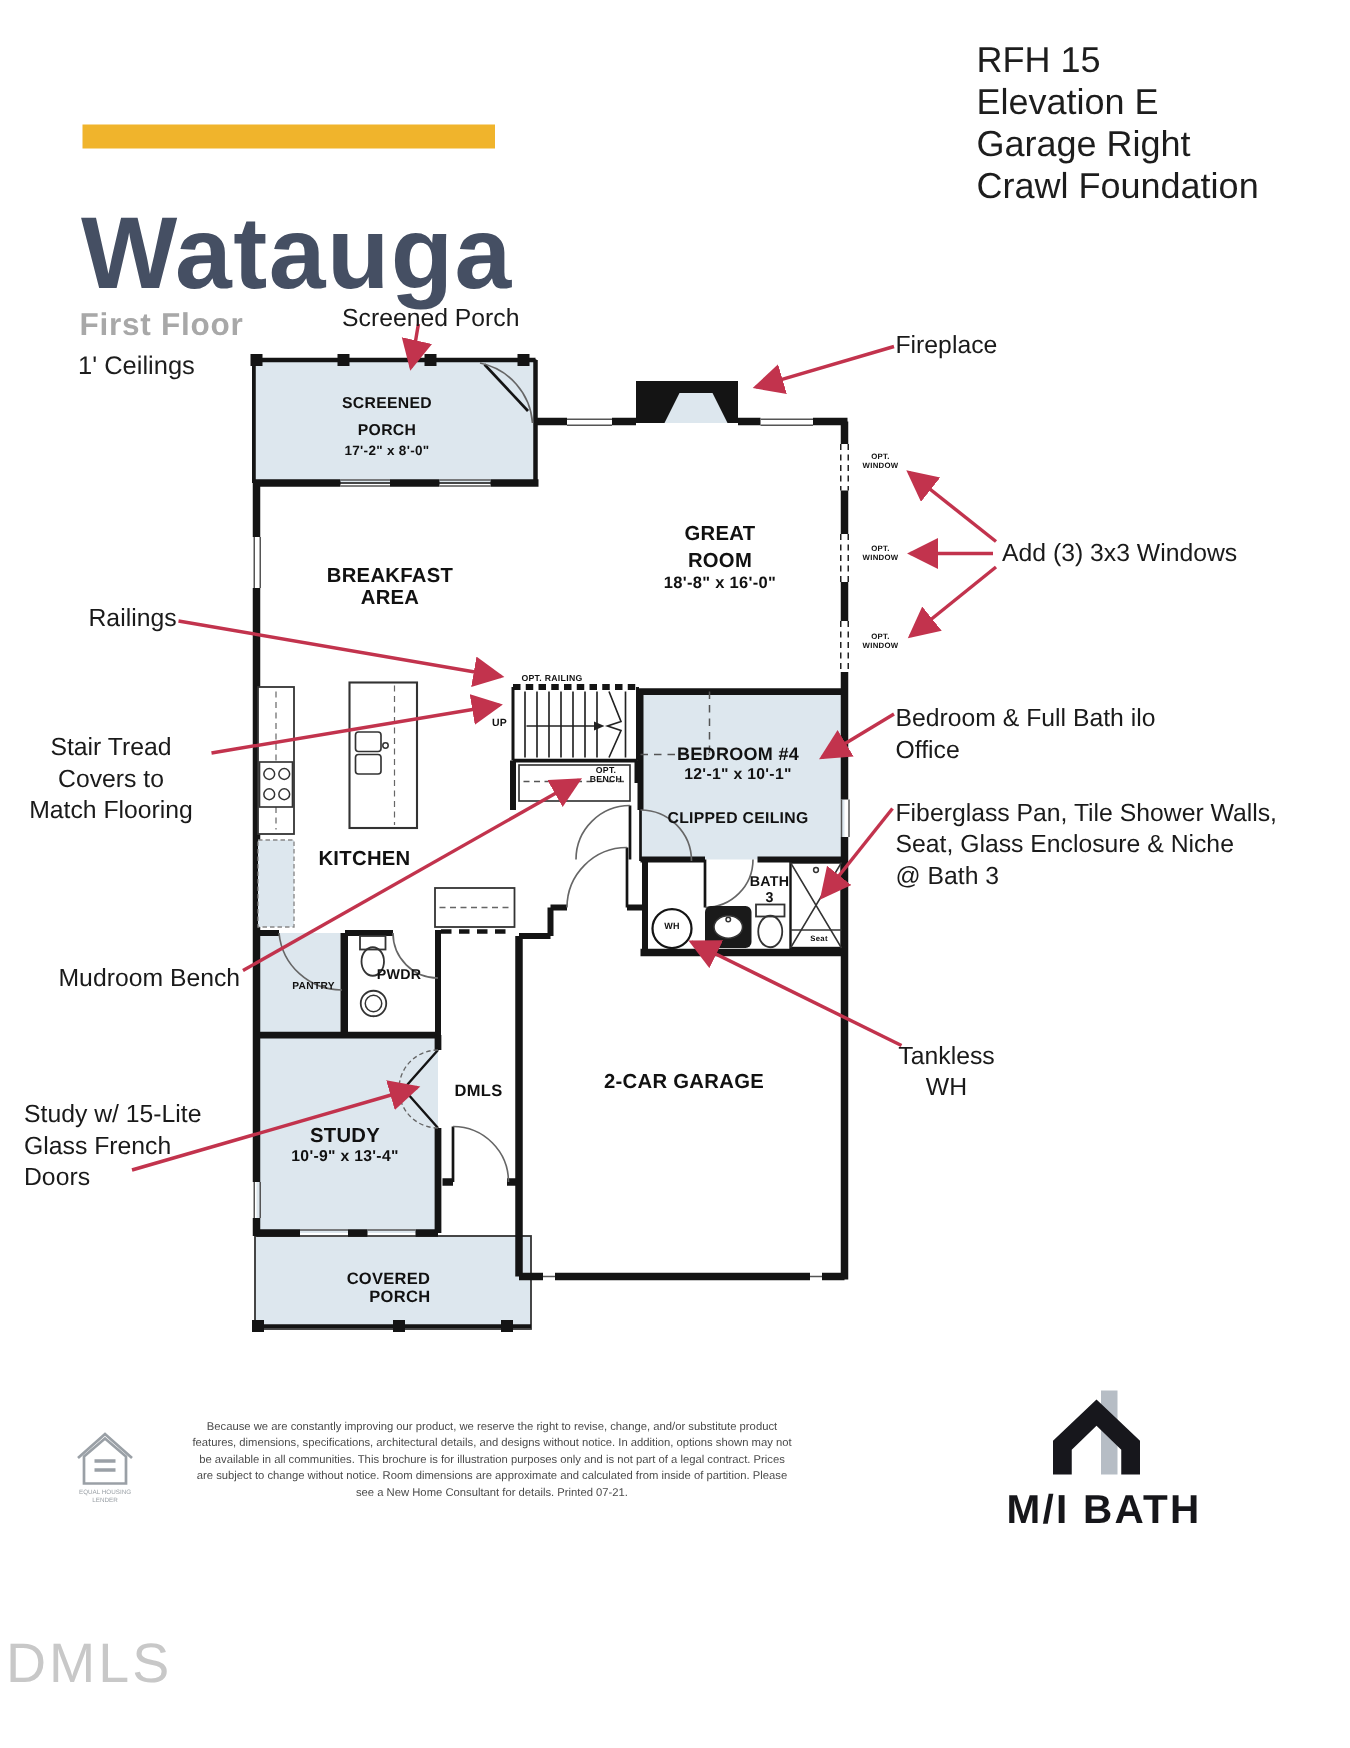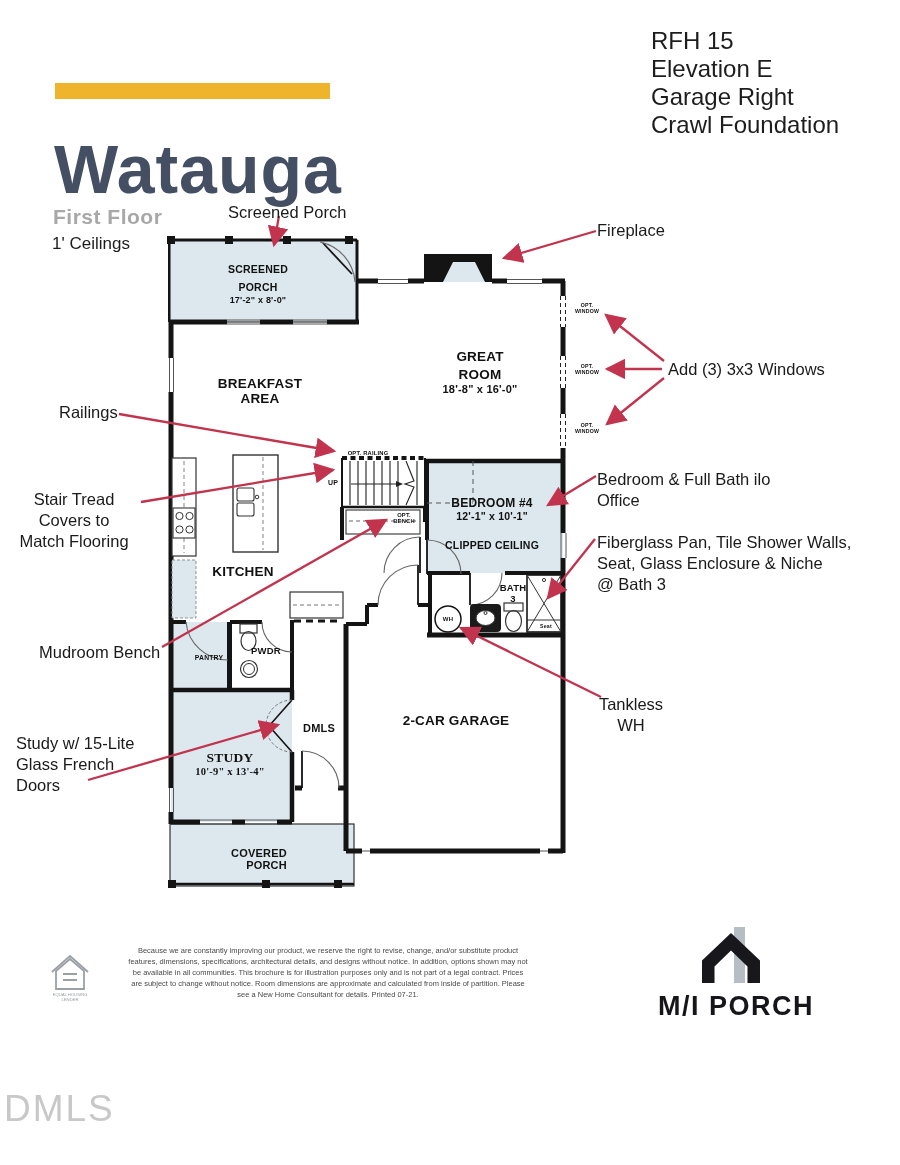--- a/index.html
+++ b/index.html
@@ -221,21 +221,21 @@
 <div class="pl" style="left:243px;top:572px;font-size:13.5px;">KITCHEN</div>
 <div class="pl" style="left:492px;top:523px;">
   <span style="font-size:12px;">BEDROOM #4</span>
   <span class="dims" style="font-size:10.5px;">12'-1" x 10'-1"</span>
   <span class="dims" style="font-size:10.5px;">CLIPPED CEILING</span>
 </div>
 <div class="pl" style="left:513px;top:594px;font-size:9.5px;">BATH
 3</div>
 <div class="pl" style="left:266px;top:651px;font-size:9.5px;">PWDR</div>
 <div class="pl" style="left:209px;top:658px;font-size:6.8px;font-weight:600;">PANTRY</div>
-<div class="pl" style="left:230px;top:763px;font-family:Liberation Serif, serif;">
+<div class="pl" style="left:230px;top:763px;">
   <span style="font-size:13.5px;">STUDY</span>
   <span class="dims" style="font-size:10.5px;">10'-9" x 13'-4"</span>
 </div>
 <div class="pl" style="left:319px;top:728px;font-size:11px;">DMLS</div>
 <div class="pl" style="left:456px;top:721px;font-size:13.5px;">2-CAR GARAGE</div>
 <div class="pl" style="left:259px;top:859px;font-size:11px;text-align:right;">COVERED
 PORCH</div>
 
 <div class="pl" style="left:368px;top:453px;font-size:5.8px;">OPT. RAILING</div>
 <div class="pl" style="left:404px;top:518px;font-size:5.8px;">OPT.
@@ -265,14 +265,14 @@
 @ Bath 3</div>
 <div class="ann center" style="left:631px;top:715px;">Tankless
 WH</div>
 <div class="ann" style="left:16px;top:733px;">Study w/ 15-Lite
 Glass French
 Doors</div>
 
 <div class="abs" style="left:128px;top:946px;width:400px;font-size:7.5px;line-height:10.9px;text-align:center;color:#4a4a4a;">Because we are constantly improving our product, we reserve the right to revise, change, and/or substitute product features, dimensions, specifications, architectural details, and designs without notice. In addition, options shown may not be available in all communities. This brochure is for illustration purposes only and is not part of a legal contract. Prices are subject to change without notice. Room dimensions are approximate and calculated from inside of partition. Please see a New Home Consultant for details. Printed 07-21.</div>
 <div class="abs" style="left:48px;top:992px;width:44px;font-size:4.2px;line-height:5px;text-align:center;color:#9aa0a6;white-space:pre-line;">EQUAL HOUSING
 LENDER</div>
-<div class="abs" style="left:650px;top:991px;width:172px;text-align:center;font-size:27px;font-weight:600;letter-spacing:1.5px;color:#16161a;">M/I PORCH</div>
+<div class="abs" style="left:650px;top:991px;width:172px;text-align:center;font-size:27px;font-weight:600;letter-spacing:1.5px;color:#16161a;">M/I BATH</div>
 <div class="abs" style="left:4px;top:1088px;font-size:37px;letter-spacing:2px;color:#c8c8c8;">DMLS</div>
 
 </body></html>

